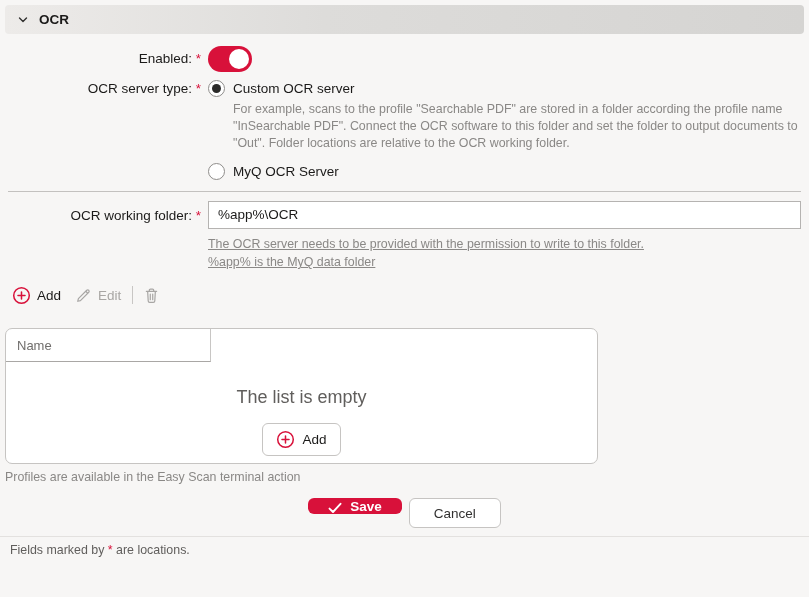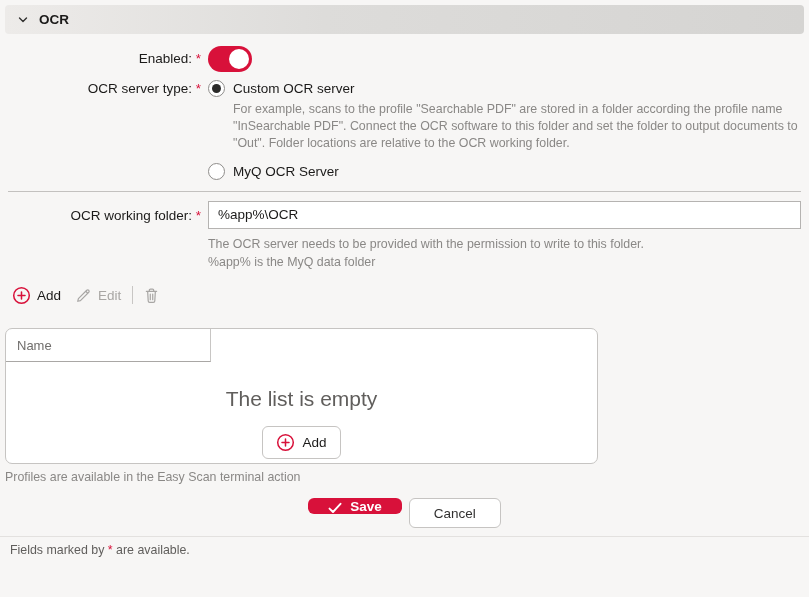--- a/index.html
+++ b/index.html
@@ -62,21 +62,21 @@
 
   
   .row-folder{margin-bottom:12px;}
   .row-folder .label-col{padding-top:6px;}
   .text-input{
     width:593px;height:28px;box-sizing:border-box;
     border:1px solid #b5b3b1;border-radius:0;background:#fff;
     padding:0 9px;font-size:13.5px;color:#1b1a19;
     font-family:"Liberation Sans","DejaVu Sans",sans-serif;outline:none;
   }
-  .help-line{font-size:12.4px;color:#8a8886;line-height:1.35;}
+  .help-line{font-size:12.4px;color:#8a8886;line-height:1.35;text-decoration:underline;}
   .help-1{margin-top:7px;}
   .help-2{margin-top:2px;}
 
   
   .row-profiles .label-col{padding-top:4px;}
   .toolbar{display:flex;align-items:center;height:24px;}
   .tb-btn{display:inline-flex;align-items:center;gap:6px;padding:2px 7px;cursor:pointer;
     font-size:13.5px;color:#1b1a19;background:none;border:none;font-family:inherit;}
   .tb-btn.disabled{color:#a8a6a4;cursor:default;}
   .tb-sep{width:1px;height:18px;background:#c8c6c4;margin:0 4px;}
@@ -84,21 +84,21 @@
     margin-top:21px;width:593px;height:136px;box-sizing:border-box;
     background:#fff;border:1px solid #c6c4c2;border-radius:7px;
     position:relative;overflow:hidden;
   }
   .table-header-cell{
     width:205px;box-sizing:border-box;padding:9px 0 8px 11px;
     color:#706e6c;font-size:13px;
     border-right:1px solid #c8c6c4;border-bottom:1px solid #a9a7a5;
   }
   .empty-state{position:absolute;left:0;right:0;top:58px;text-align:center;}
-  .empty-text{color:#605e5c;font-size:21px;}
+  .empty-text{color:#605e5c;font-size:18px;}
   .empty-add-btn{
     margin-top:15px;display:inline-flex;align-items:center;gap:7px;
     background:#fff;border:1px solid #c6c4c2;border-radius:6px;
     padding:6px 13px;font-size:13.5px;color:#1b1a19;cursor:pointer;font-family:inherit;
   }
   .table-help{margin-top:6px;font-size:12.4px;color:#8a8886;}
 
   
   .actions{display:flex;justify-content:center;gap:7px;margin-top:14px;}
   .btn-save{
@@ -225,13 +225,13 @@
           </svg>
       </span>
       <span>Save</span>
     </button>
     <button class="btn-cancel">
       <span>Cancel</span>
     </button>
   </div>
 </div>
 
-<div class="footer"><span>Fields marked by </span><span class="req">*</span><span> are available.</span></div>
+<div class="footer"><span>Fields marked by </span><span class="req">*</span><span> are locations.</span></div>
 
 </body></html>

